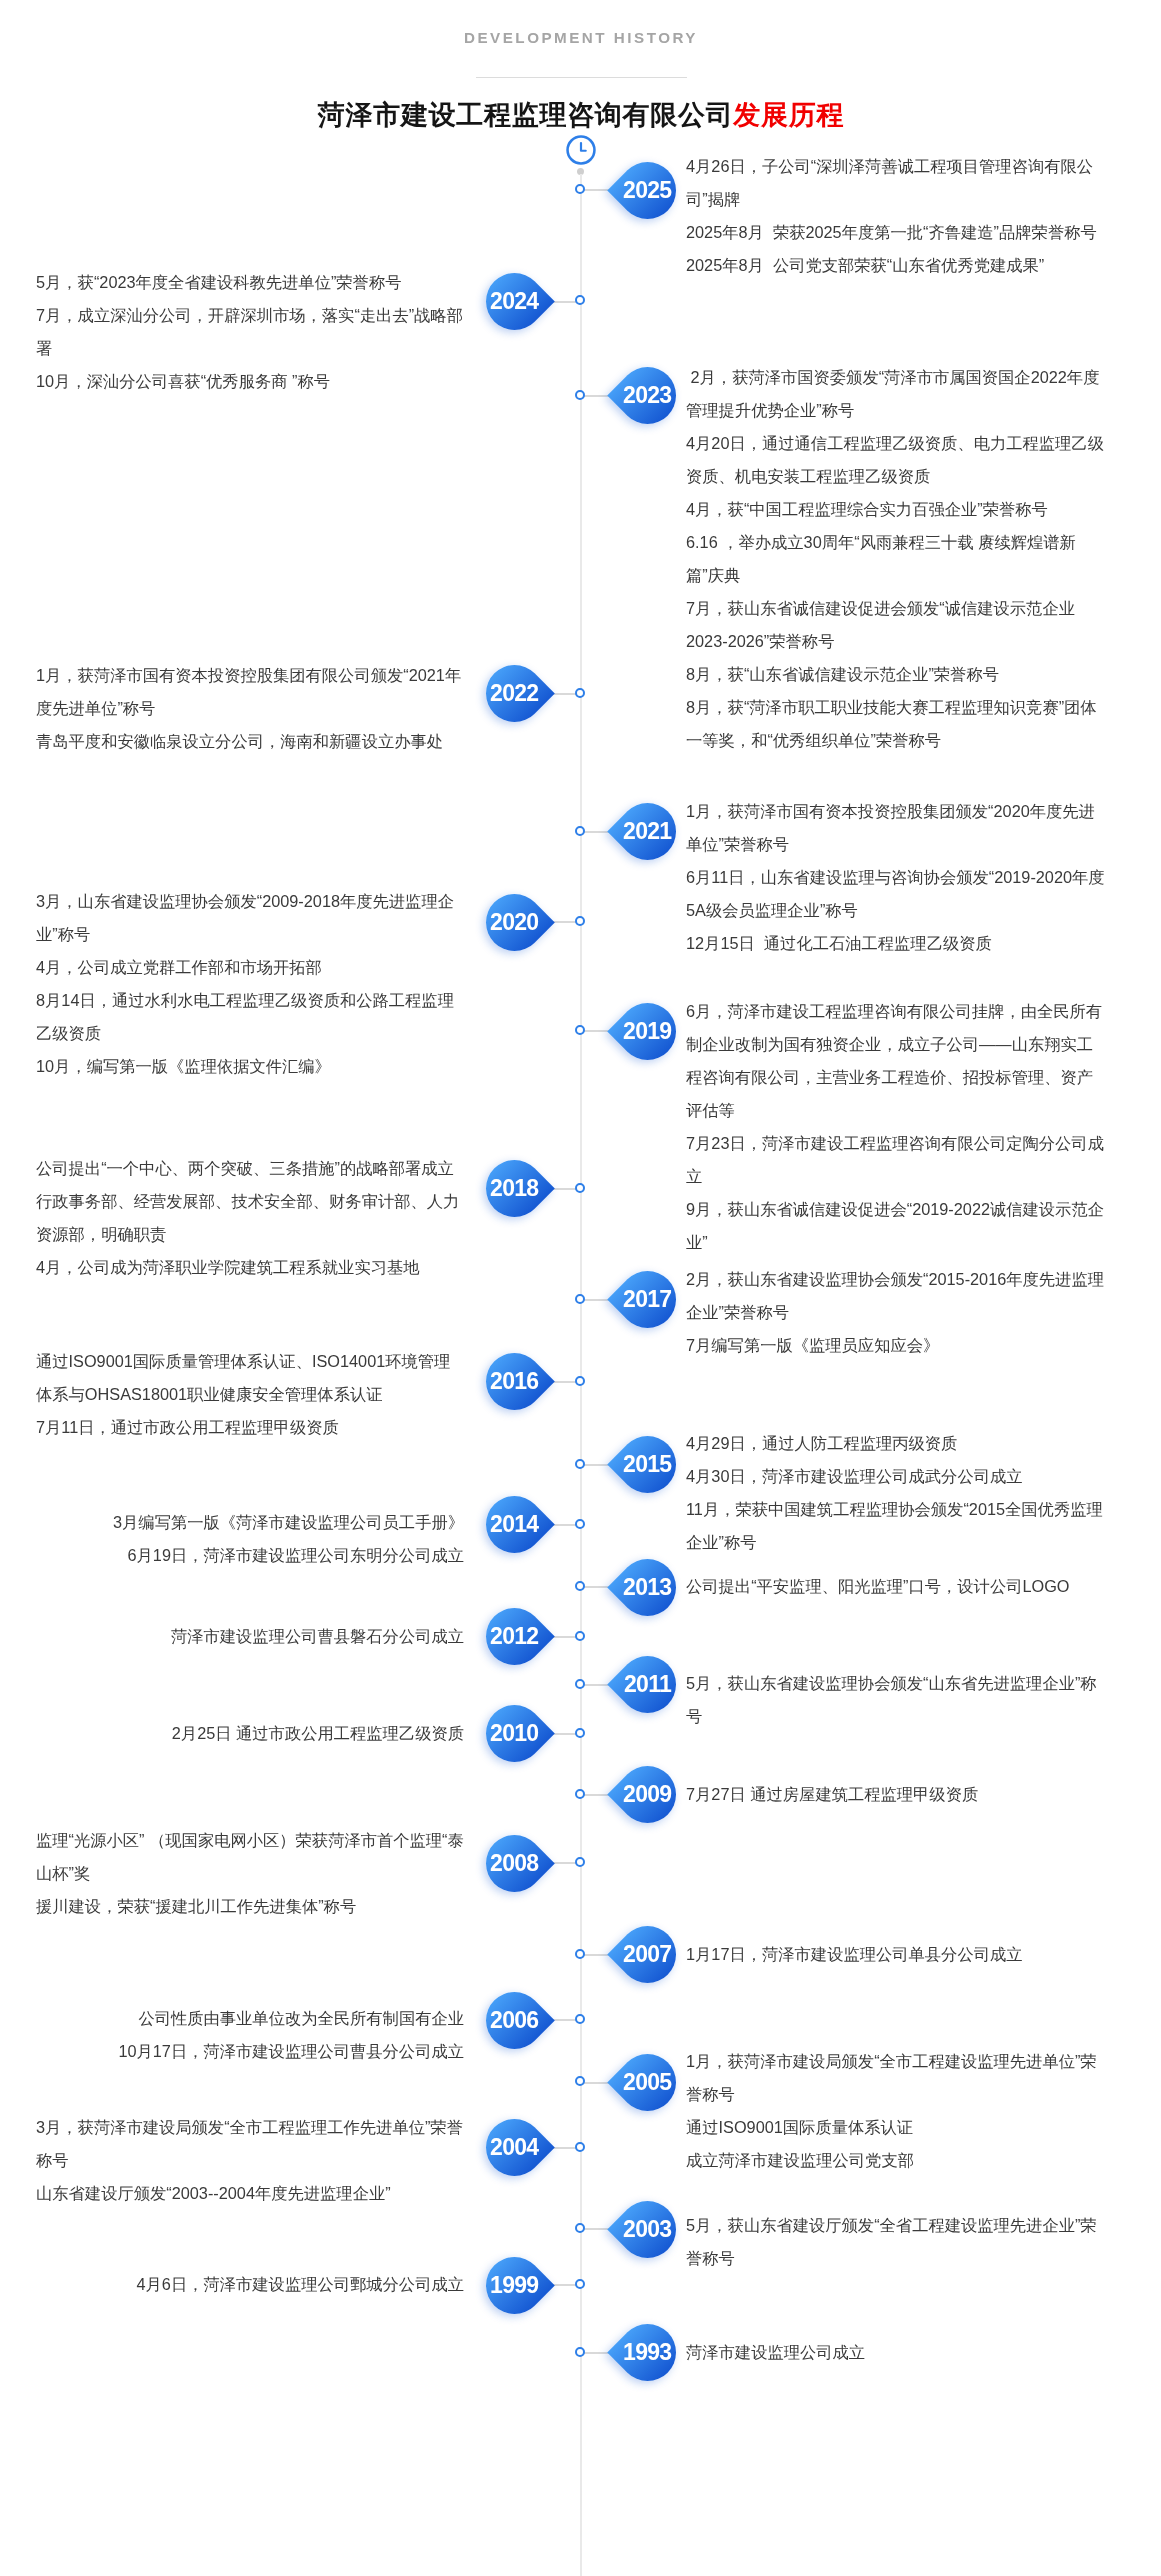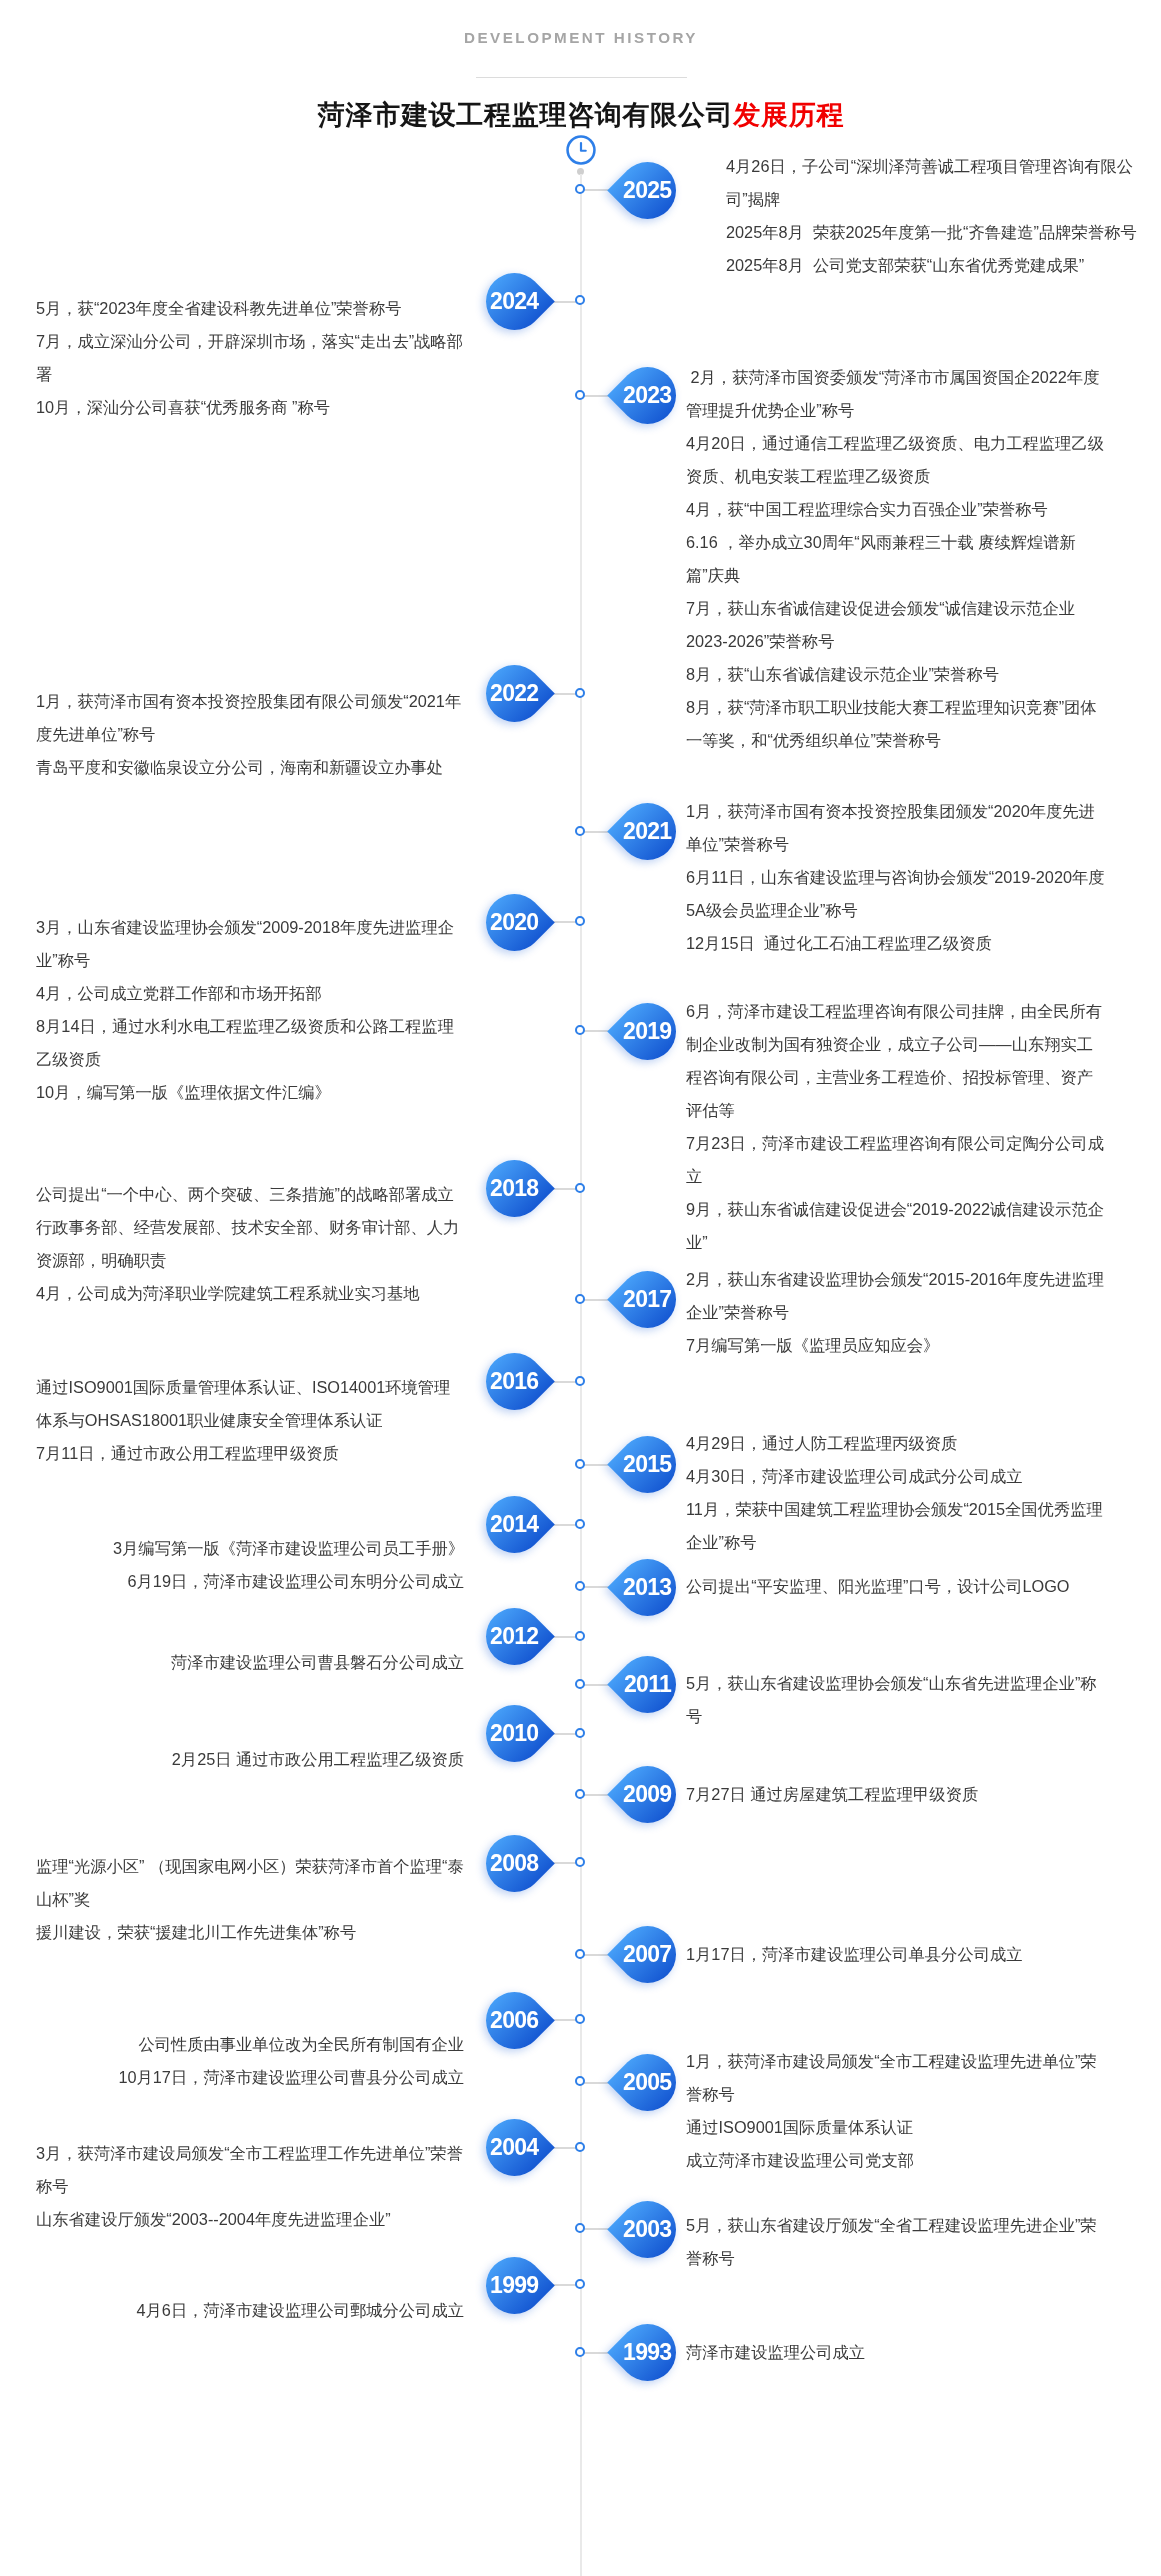--- a/index.html
+++ b/index.html
@@ -40,21 +40,21 @@
   }
   .bubble.right{left:619px;border-radius:50% 50% 50% 0;}
   .bubble.left{left:486px;border-radius:50% 0 50% 50%;}
   .bubble .yr{
     transform:rotate(-45deg);color:#ffffff;font-size:23px;font-weight:bold;
     font-family:"Liberation Sans","DejaVu Sans",sans-serif;letter-spacing:-0.7px;
   }
   .txt{position:absolute;font-size:16.3px;line-height:33px;color:#3a3a3a;z-index:2;}
   .txt p{margin:0;white-space:pre-wrap;}
   .txt.right-side{left:686px;width:421px;text-align:left;}
-  .txt.left-side{left:36px;width:428px;margin-top:26px;}
+  .txt.left-side{left:36px;width:428px;}
   .txt.left-side.align-left{text-align:left;}
   .txt.left-side.align-right{text-align:right;}
 </style>
 </head>
 <body>
 
 <div class="page">
 
   <div class="eyebrow">DEVELOPMENT HISTORY</div>
   <div class="divider"></div>
@@ -68,21 +68,21 @@
   </div>
   <div class="start-dot"></div>
   <div class="vline"></div>
 
   <div id="timeline">
       <div class="conn right" style="top: 189px;"></div>
       <div class="dot" style="top: 184px;"></div>
       <div class="bubble right" style="top: 162px;">
         <span class="yr">2025</span>
       </div>
-      <div class="txt right-side align-left" style="top: 150px; margin-left: 40px;">
+      <div class="txt right-side align-left" style="top: 150px;">
         <p>4月26日，子公司“深圳泽菏善诚工程项目管理咨询有限公司”揭牌</p>
         <p>2025年8月  荣获2025年度第一批“齐鲁建造”品牌荣誉称号</p>
         <p>2025年8月  公司党支部荣获“山东省优秀党建成果”</p>
       </div>
       <div class="conn left" style="top: 301px;"></div>
       <div class="dot" style="top: 295px;"></div>
       <div class="bubble left" style="top: 273px;">
         <span class="yr">2024</span>
       </div>
       <div class="txt left-side align-left" style="top: 266px;">

